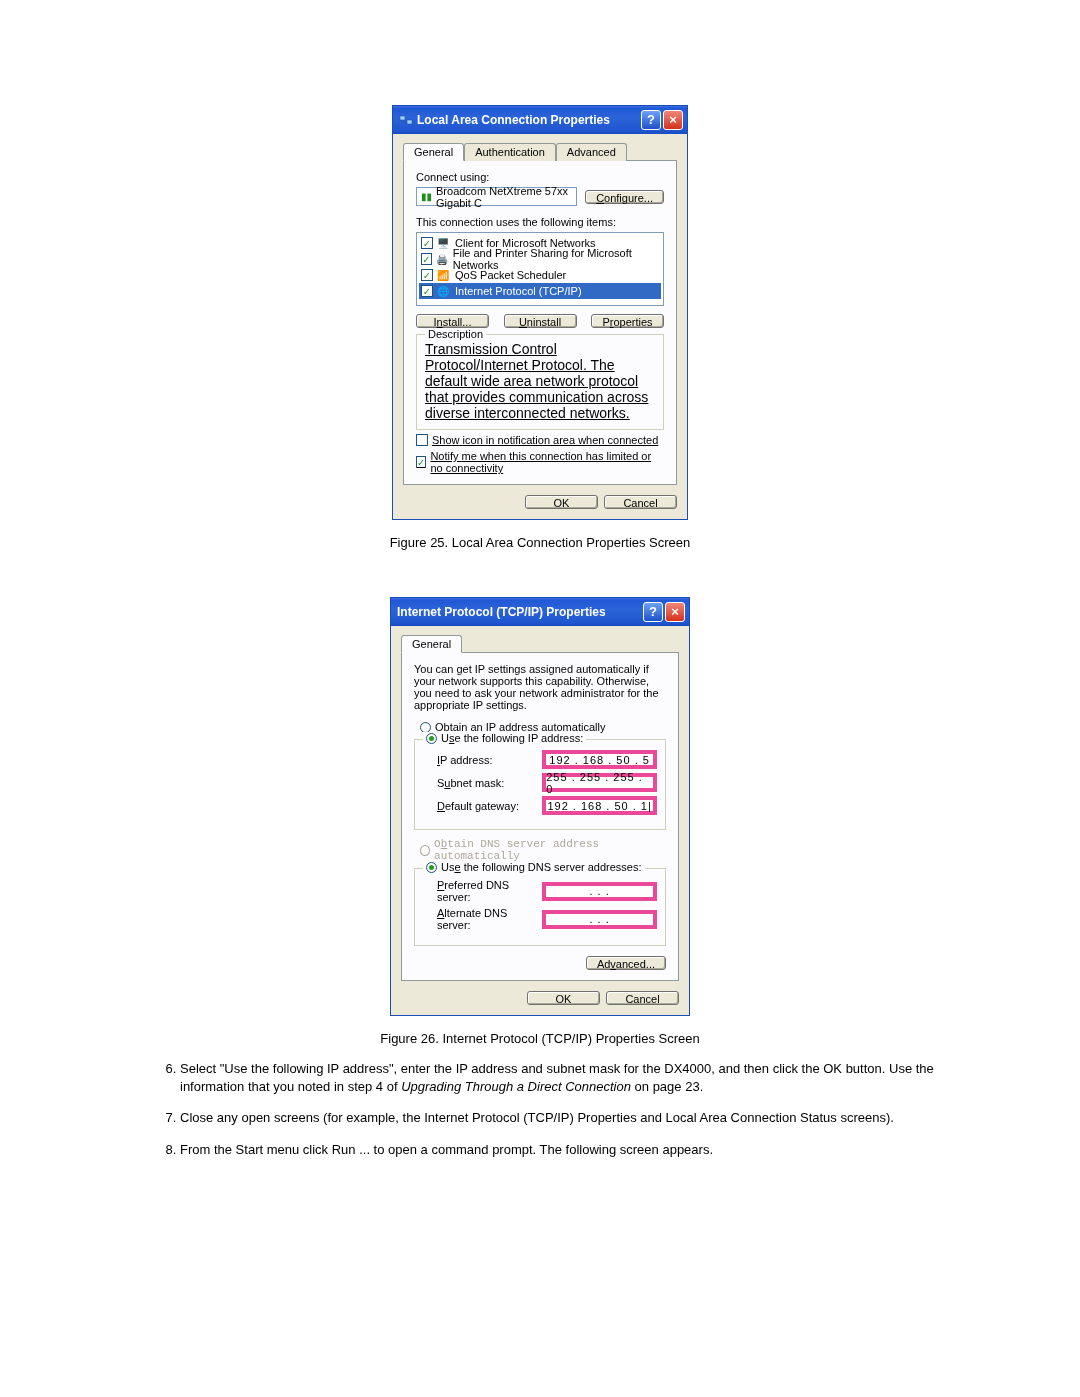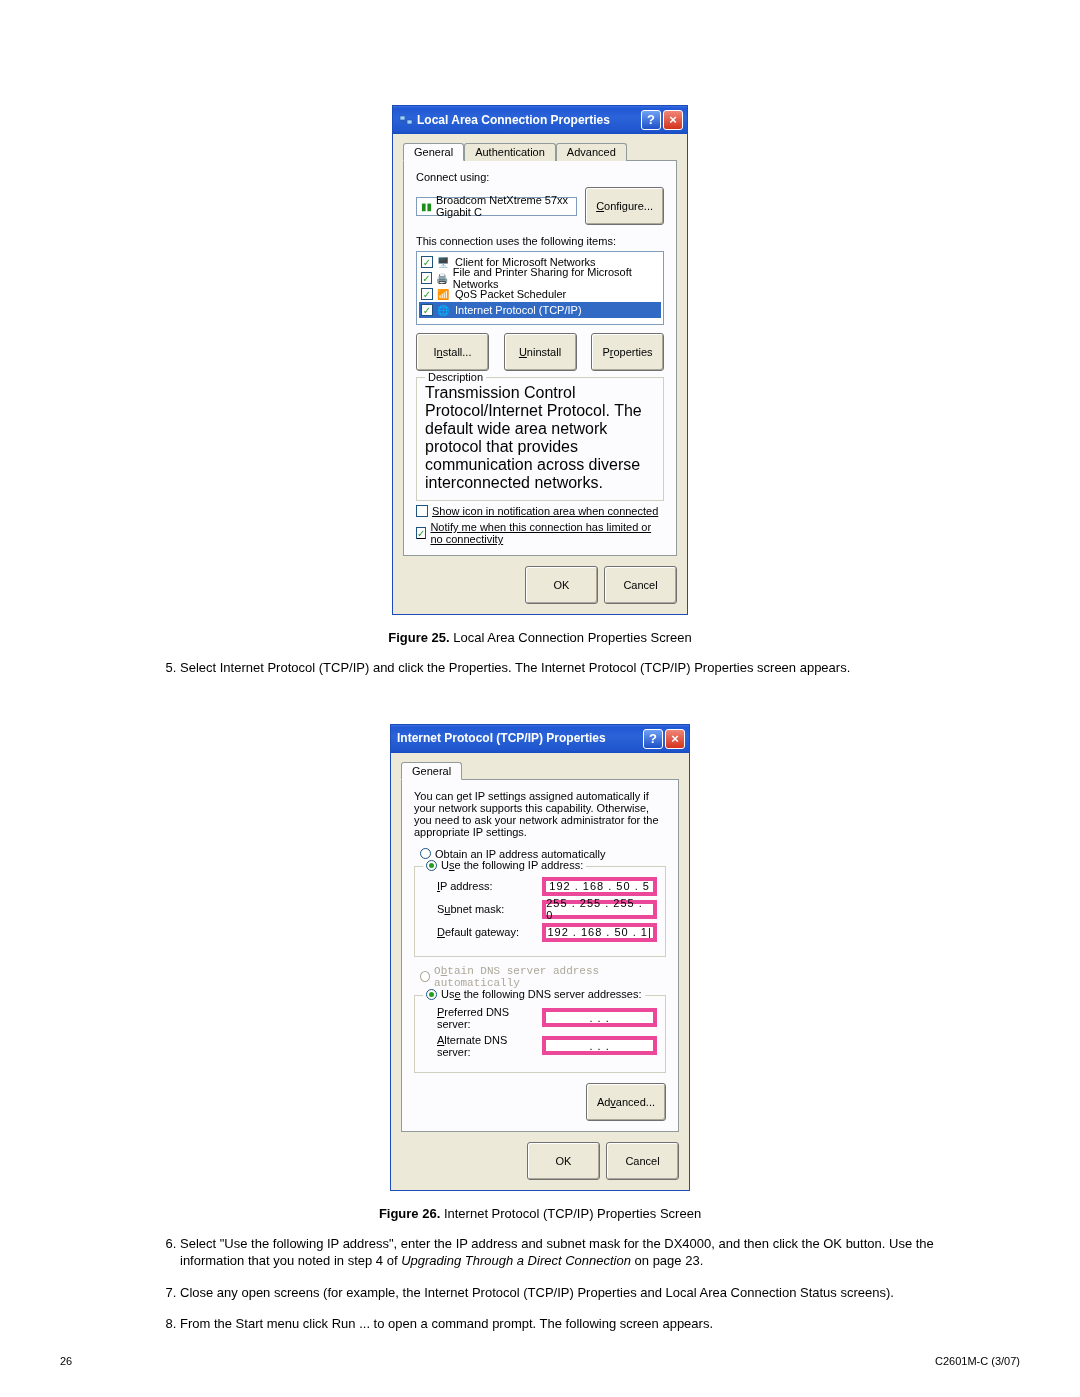--- a/index.html
+++ b/index.html
@@ -70,21 +70,21 @@
   .xp-field-row { display: flex; gap: 8px; align-items: center; margin-bottom: 10px; }
   .xp-textbox {
     border: 1px solid #7f9db9; background: #fff; padding: 2px 4px;
     height: 19px; flex: 1; font-size: 11px; font-family: Tahoma, Arial, sans-serif;
     display: inline-flex; align-items: center;
   }
   .xp-button {
     border: 1px solid #707070;
     background: #ece9d8;
     padding: 1px 10px;
-    height: 38px;
+    height: 14px;
     font-size: 11px; font-family: Tahoma, Arial, sans-serif;
     border-radius: 3px;
     box-shadow: inset 1px 1px 0 #fff, inset -1px -1px 0 #aca899;
   }
   .xp-listbox {
     border: 1px solid #7f9db9; background: #fff; padding: 2px;
     height: 74px; overflow: hidden;
   }
   .xp-listitem { display: flex; align-items: center; gap: 4px; padding: 0 2px; height: 16px; }
   .xp-listitem.selected { background: #316ac5; color: #fff; }
@@ -111,21 +111,21 @@
   .ip-row .lbl { width: 140px; }
   .ip-box {
     border: 4px solid #ec4899; background: #fff; width: 150px; height: 19px;
     display: flex; align-items: center; justify-content: center; font-size: 11px; letter-spacing: 1px;
   }
 
   .fieldset-radio { border: 1px solid #d0d0bf; padding: 6px 8px 10px 8px; margin-top: 6px; position: relative; }
   .legend-radio { position: absolute; top: -8px; left: 8px; background: #fcfcfe; padding: 0 3px; display: flex; align-items: flex-end; }
 
   .caption { text-align: center; font-size: 13px; margin: 12px 0 14px 0; }
-  .caption .bold { font-weight: bold; }
+  .caption .bold { font-weight: normal; }
 
   ol.steps { padding-left: 120px; padding-right: 50px; margin: 0; }
   ol.steps li { margin-bottom: 14px; font-size: 13px; line-height: 1.35; }
   .italic { font-style: italic; }
 
   .footer { position: absolute; bottom: 30px; left: 60px; right: 60px; display: flex; justify-content: space-between; font-size: 11px; }
 
   .u { text-decoration: underline; }
   .nic-icon { color: #1a8f1a; }
 </style>
@@ -185,21 +185,21 @@
             <span>Internet Protocol (TCP/IP)</span>
           </div>
         </div>
         <div class="xp-btn-row" style="justify-content:space-between; margin-top:8px;align-items:flex-end;">
           <button class="xp-button" style="min-width:73px;"><span>I<span class="u">n</span>stall...</span></button>
           <button class="xp-button" style="min-width:73px;"><span class="u">U</span>ninstall</button>
           <button class="xp-button" style="min-width:73px;">P<span class="u">r</span>operties</button>
         </div>
         <div class="xp-fieldset">
           <div class="xp-fieldset-legend">Description</div>
-          <div style="font-size:16px;">Transmission Control Protocol/Internet Protocol. The default wide area network protocol that provides communication across diverse interconnected networks.</div>
+          <div style="font-size:14px;text-decoration:underline;">Transmission Control Protocol/Internet Protocol. The default wide area network protocol that provides communication across diverse interconnected networks.</div>
         </div>
         <div class="row-checkbox">
           <span class="xp-checkbox"></span>
           <span>Sho<span class="u">w</span> icon in notification area when connected</span>
         </div>
         <div class="row-checkbox">
           <span class="xp-checkbox">✓</span>
           <span>Notify <span class="u">m</span>e when this connection has limited or no connectivity</span>
         </div>
       </div>
@@ -207,23 +207,20 @@
         <button class="xp-button">OK</button>
         <button class="xp-button">Cancel</button>
       </div>
     </div>
   </div>
 
   <div class="caption">
     <span class="bold">Figure 25.</span><span> Local Area Connection Properties Screen</span>
   </div>
 
-  <ol class="steps" start="5">
-    <li>Select Internet Protocol (TCP/IP) and click the Properties. The Internet Protocol (TCP/IP) Properties screen appears.</li>
-  </ol>
 
   <div style="height:18px;"></div>
 
   <div class="xp-window" style="width:300px;">
     <div class="xp-titlebar">
       <span class="title-text">Internet Protocol (TCP/IP) Properties</span>
       <span class="xp-title-btn">?</span>
       <span class="xp-title-btn close">×</span>
     </div>
     <div class="xp-body">
@@ -293,17 +290,13 @@
   </div>
 
   <ol class="steps" start="6">
     <li>
       <span>Select "Use the following IP address", enter the IP address and subnet mask for the DX4000, and then click the OK button. Use the information that you noted in step 4 of </span><span class="italic">Upgrading Through a Direct Connection</span><span> on page 23.</span>
     </li>
     <li>Close any open screens (for example, the Internet Protocol (TCP/IP) Properties and Local Area Connection Status screens).</li>
     <li>From the Start menu click Run ... to open a command prompt. The following screen appears.</li>
   </ol>
 
-  <div class="footer">
-    <span>26</span>
-    <span>C2601M-C (3/07)</span>
-  </div>
 </div>
 
 </body></html>

